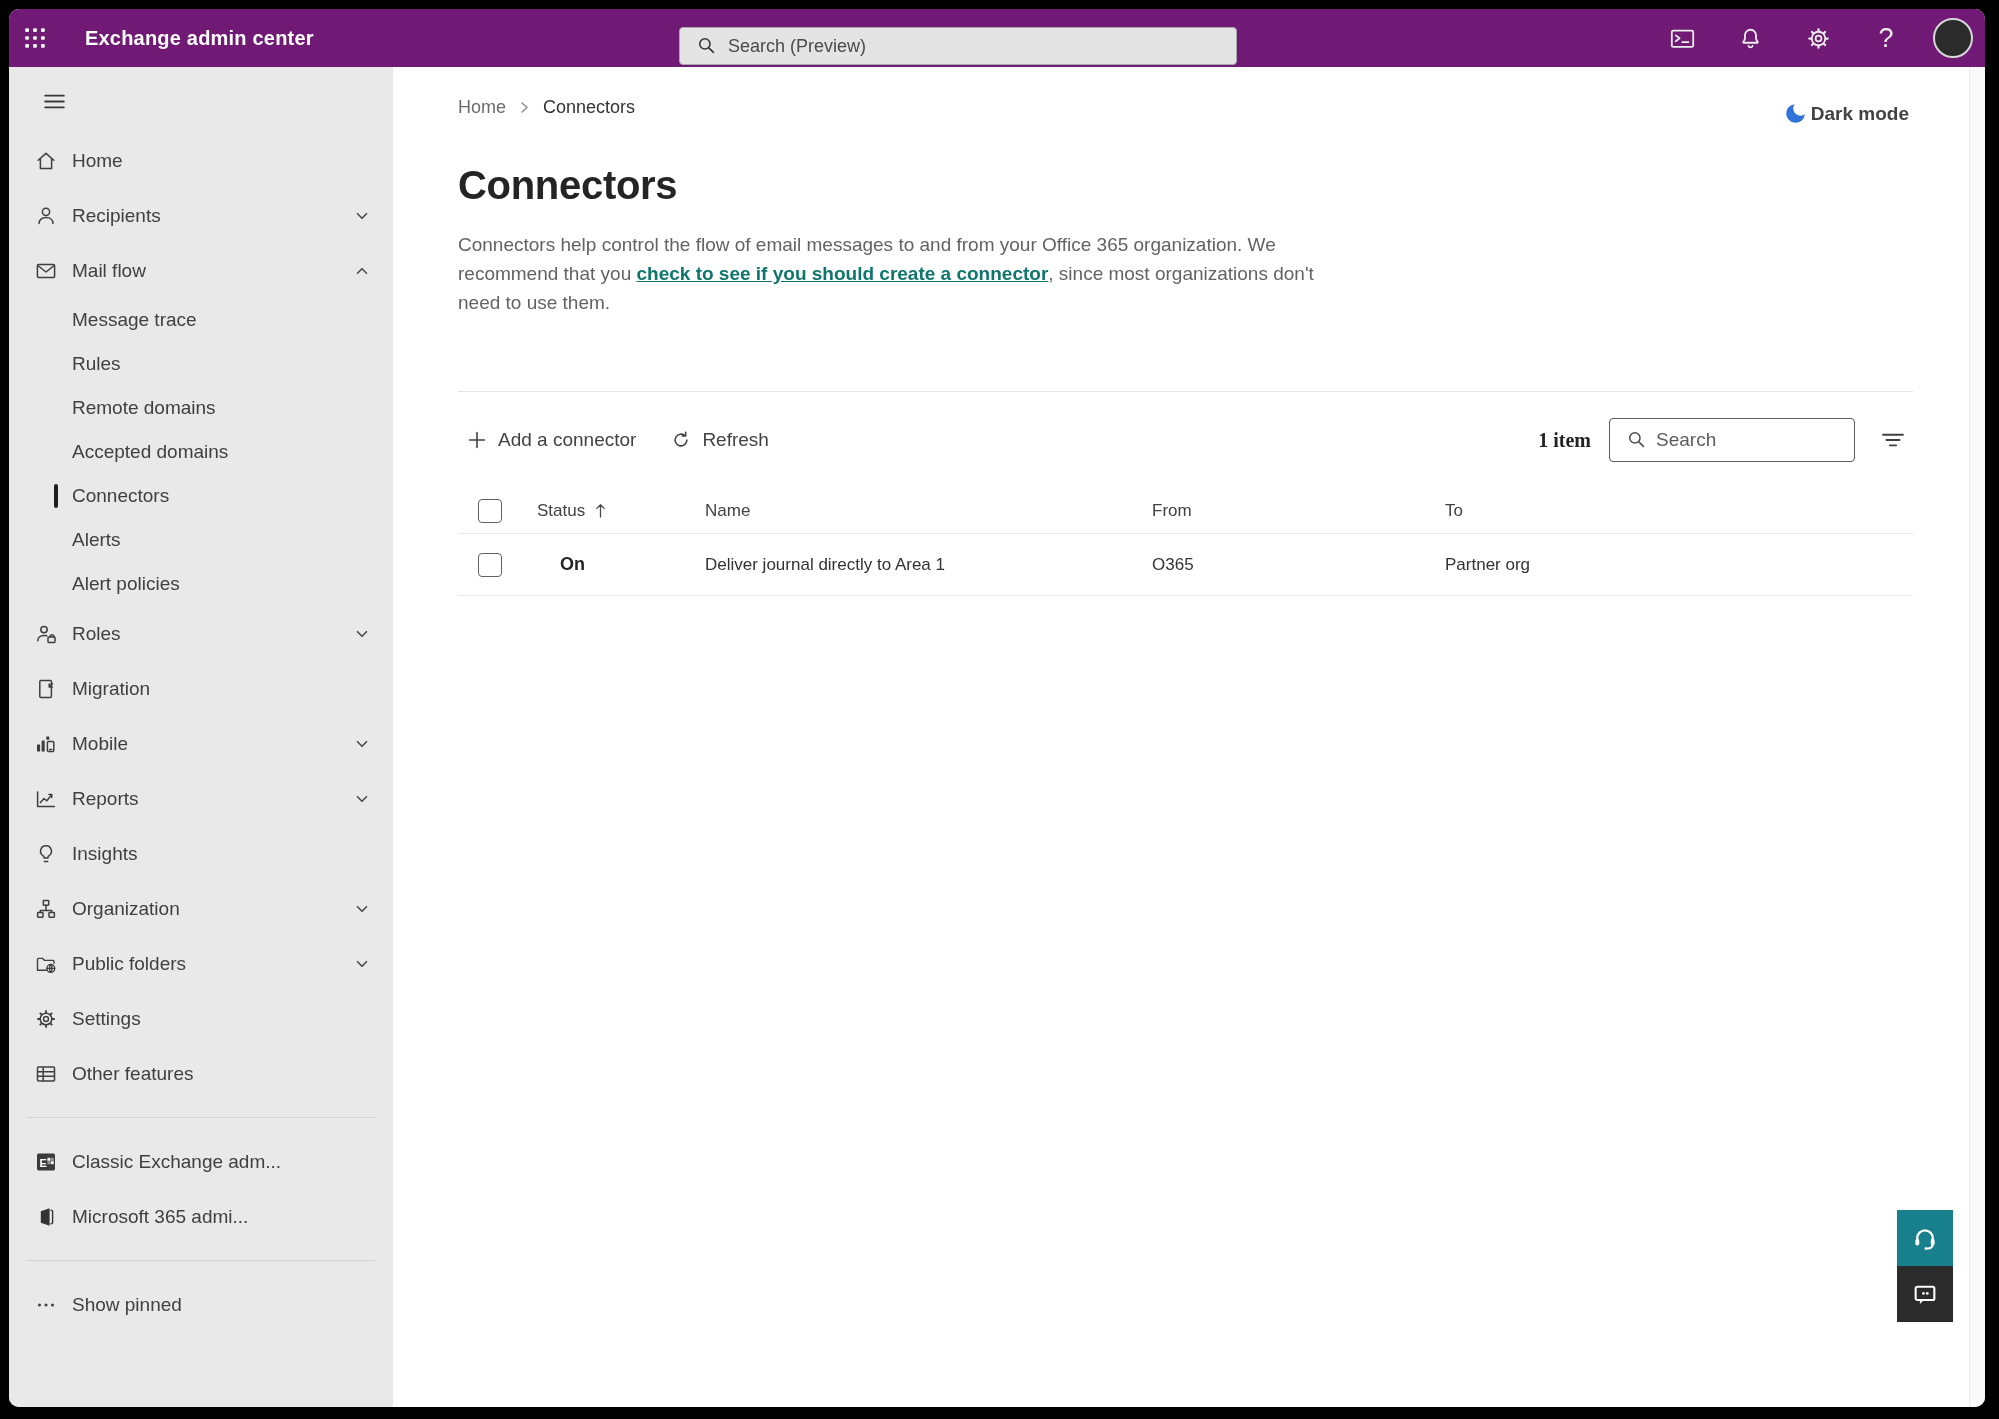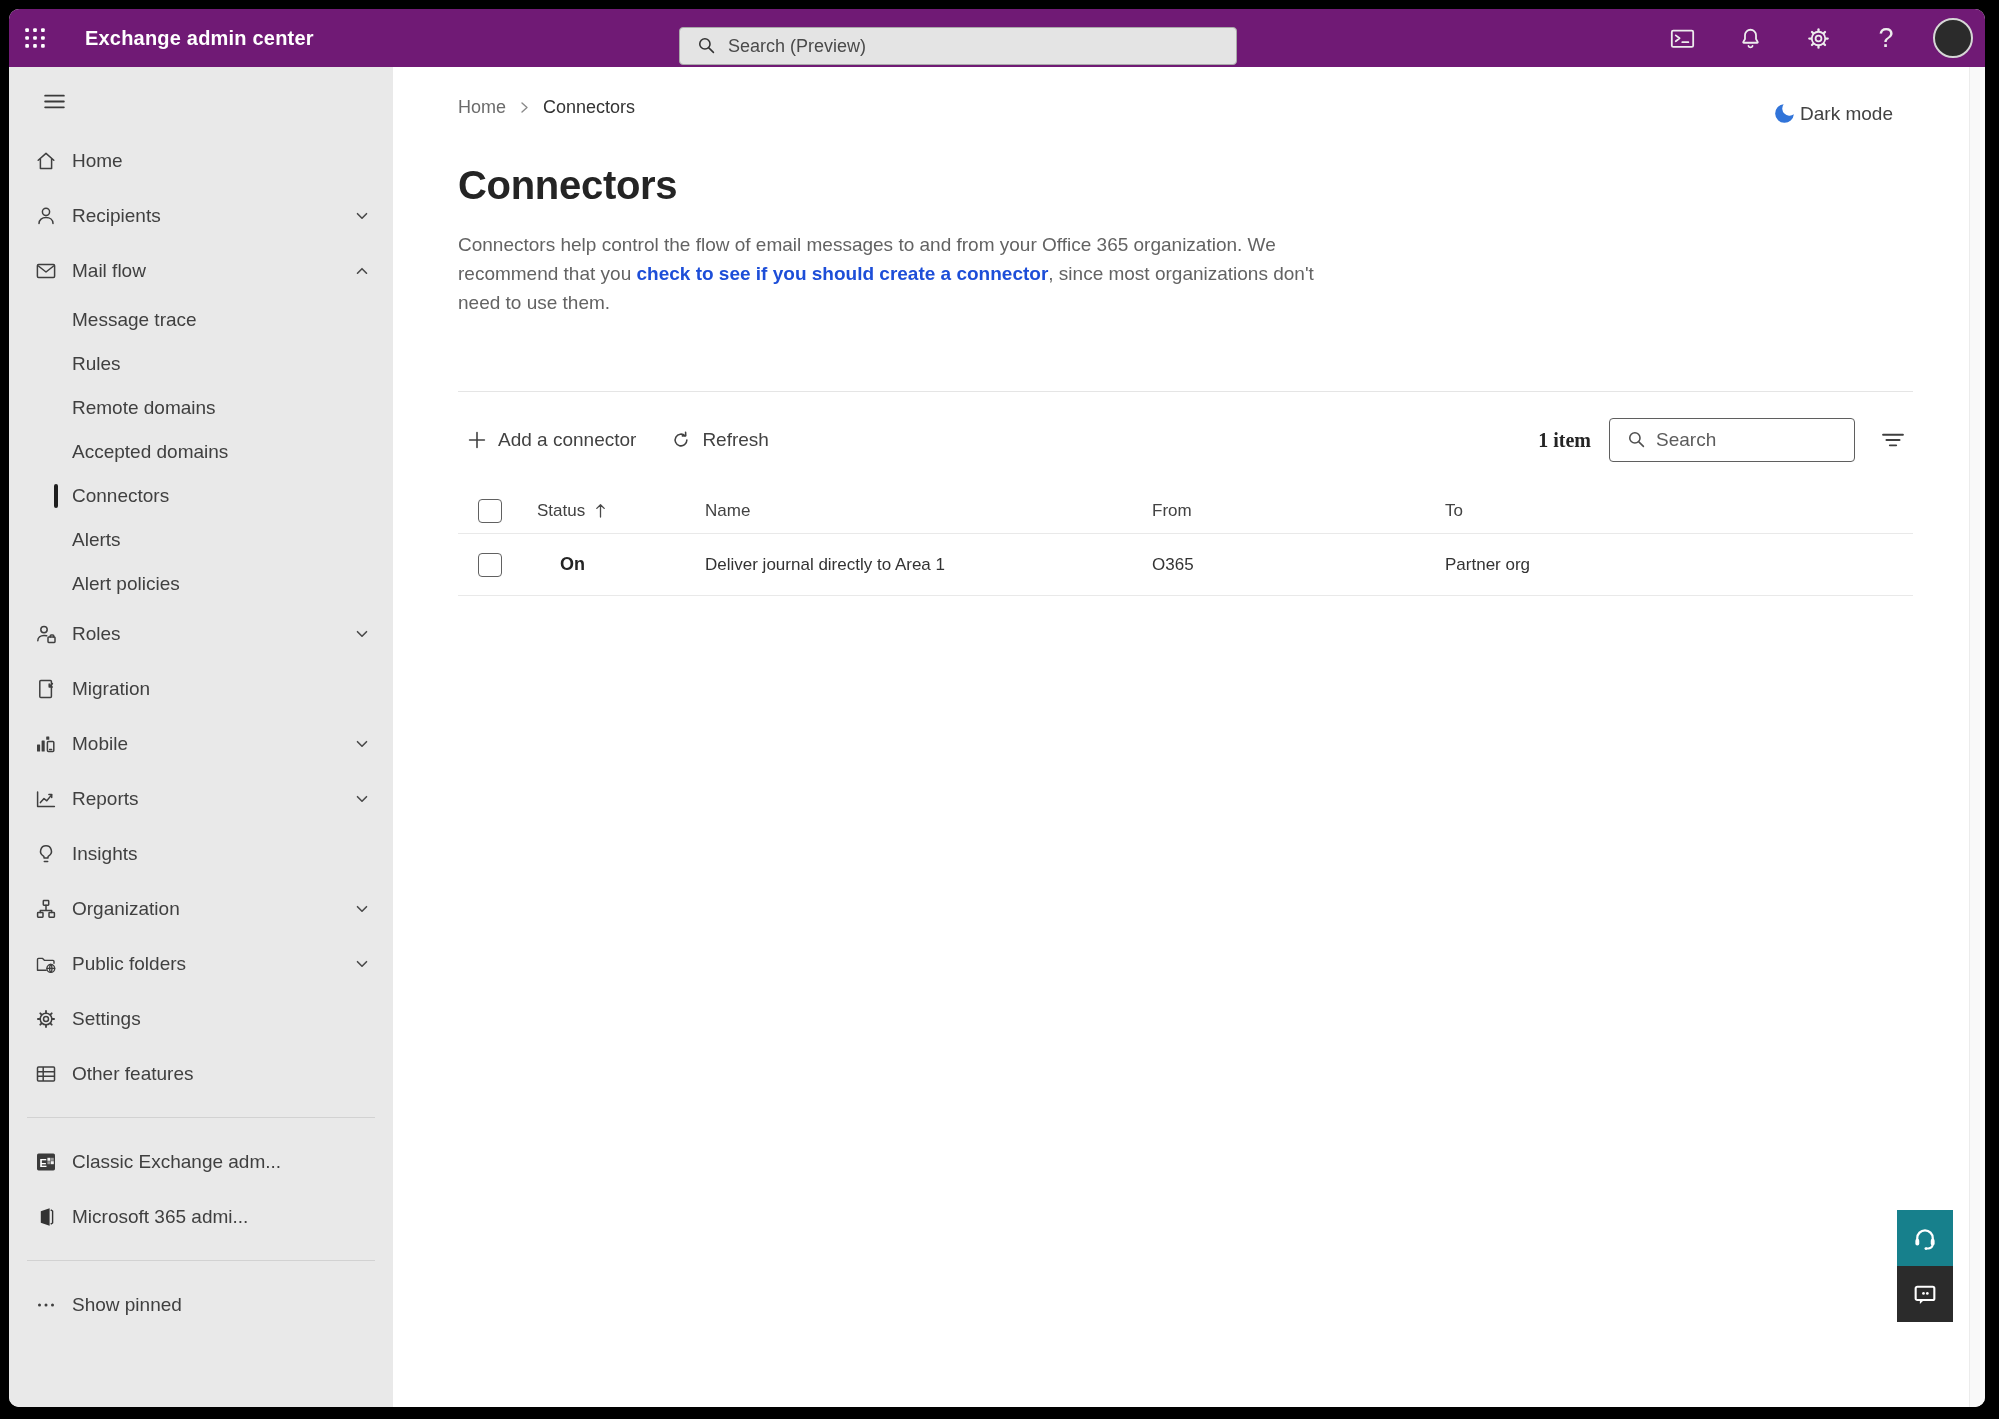--- a/index.html
+++ b/index.html
@@ -37,25 +37,25 @@
   .nav-chevron { position:absolute; right:22px; top:50%; transform:translateY(-50%); }
   .sel-bar { position:absolute; left:45px; top:50%; transform:translateY(-50%); width:4px; height:24px; background:#1f1f1f; border-radius:2px; }
   .nav-divider { border-top:1px solid #d2d2d2; margin:16px 18px; }
 
   
   .main { flex:1; background:#fff; padding:0 56px 0 65px; position:relative; min-width:0; }
   .header-row { padding-top:30px; height:56px; display:flex; justify-content:space-between; align-items:flex-start; }
   .breadcrumb { display:flex; align-items:center; gap:11px; font-size:18px; }
   .crumb-home { color:#6b6b6b; cursor:pointer; }
   .crumb-current { color:#333; }
-  .darkmode { display:flex; align-items:center; gap:3px; cursor:pointer; margin-right:20px; margin-top:4px; }
+  .darkmode { display:flex; align-items:center; gap:3px; cursor:pointer; margin-right:4px; margin-top:4px;font-weight:bold; }
   .darkmode-label { font-size:19px; color:#424242; }
   h1.page-title { margin-top:40px; font-size:40px; font-weight:700; color:#242424; letter-spacing:-.3px; }
   .desc { margin-top:22px; width:880px; font-size:19px; line-height:29px; color:#636363; }
-  .desc .strong { color:#1d4ed8; font-weight:700; }
+  .desc .strong { color:#0f766e; font-weight:700;text-decoration:underline; }
   .rule { margin-top:74px; border-top:1px solid #e5e5e5; }
 
   .toolbar { height:96px; display:flex; align-items:center; justify-content:space-between; padding-left:8px; }
   .tb-left { display:flex; align-items:center; gap:34px; }
   .cmd-btn { display:flex; align-items:center; gap:10px; font-size:19px; color:#424242; cursor:pointer; background:none; border:none; font-family:"Liberation Sans",sans-serif; }
   .tb-right { display:flex; align-items:center; }
   .item-count { font-family:"Liberation Serif", serif; font-weight:700; font-size:20px; color:#242424; margin-right:18px; }
   .list-search { width:246px; height:44px; border:1px solid #5f5f5f; border-radius:4px; display:flex; align-items:center; padding:0 10px; background:#fff;justify-content:space-between; }
   .list-search svg { margin:0 8px 0 6px; flex:0 0 auto; }
   .list-search input { border:none; outline:none; font-size:19px; color:#333; width:100%; font-family:"Liberation Sans",sans-serif; }

